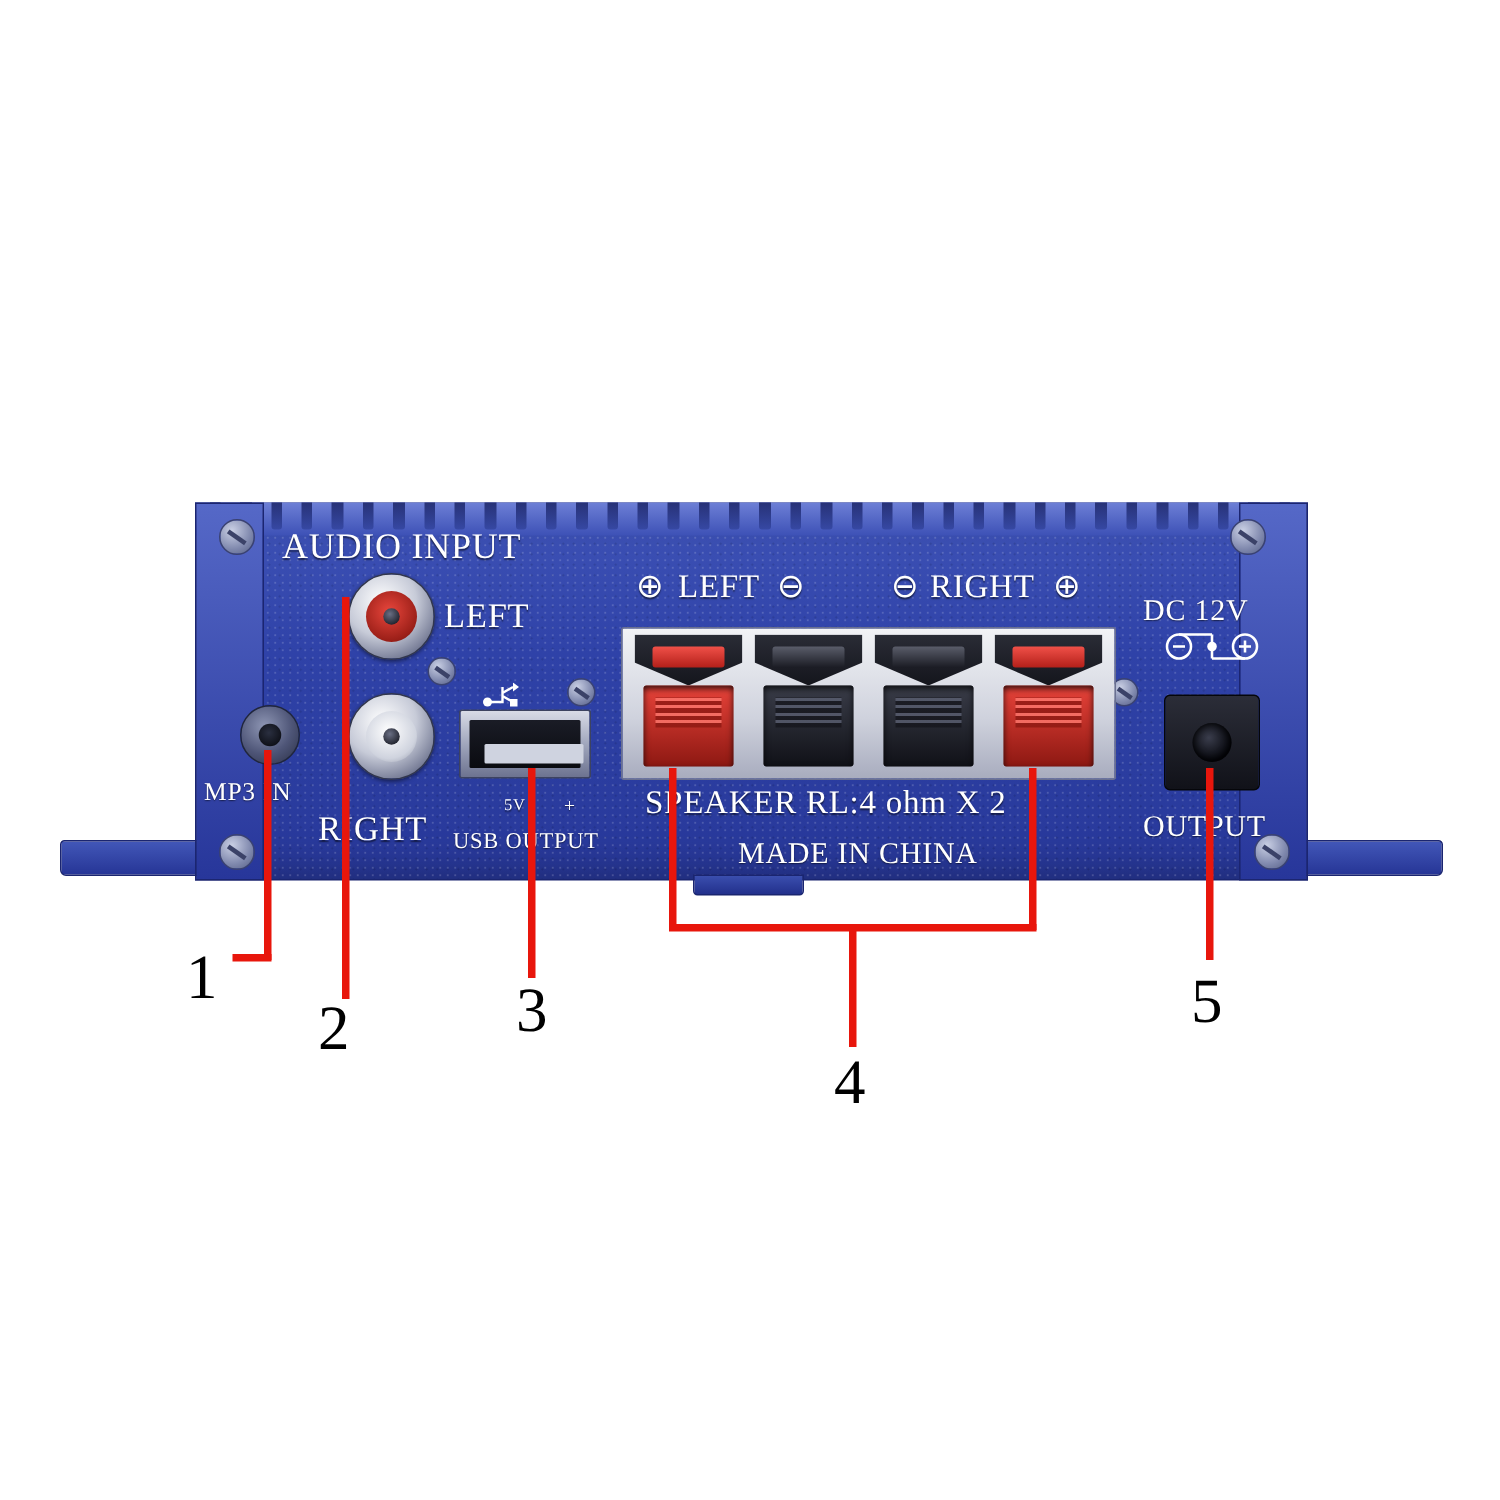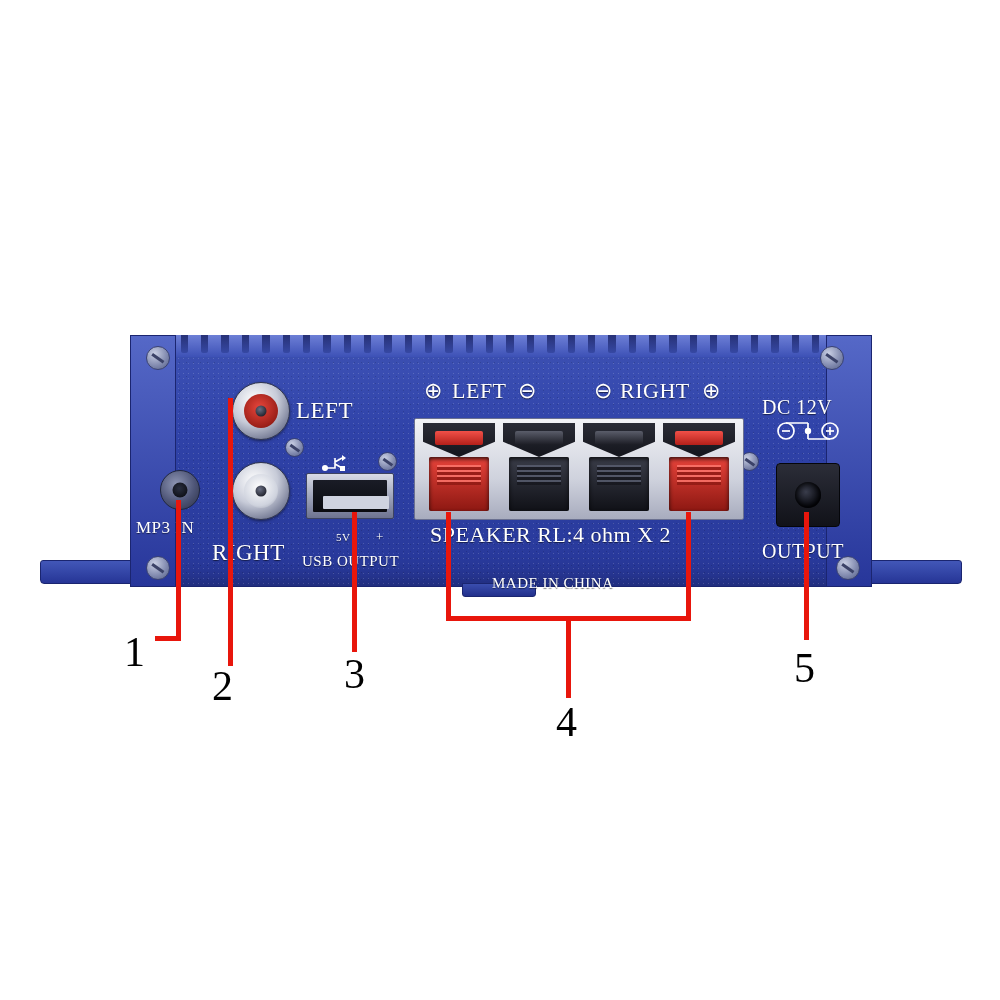--- a/index.html
+++ b/index.html
@@ -215,20 +215,21 @@
   <div class="screw" style="left:146px;top:346px;"></div>
   <div class="screw" style="left:146px;top:556px;"></div>
   <div class="screw" style="left:820px;top:346px;"></div>
   <div class="screw" style="left:836px;top:556px;"></div>
   <div class="screw sm" style="left:285px;top:438px;"></div>
   <div class="screw sm" style="left:378px;top:452px;"></div>
   <div class="screw sm" style="left:740px;top:452px;"></div>
 
   <div class="bottomtab"></div>
 
+  <div class="lbl" style="left:188px;top:352px;font-size:24px;">AUDIO  INPUT</div>
   <div class="lbl" style="left:296px;top:398px;font-size:23px;">LEFT</div>
   <div class="lbl" style="left:212px;top:540px;font-size:23px;">RIGHT</div>
   <div class="lbl" style="left:136px;top:518px;font-size:17px;">MP3 IN</div>
 
   <div class="lbl" style="left:302px;top:553px;font-size:15px;">USB OUTPUT</div>
   <div class="lbl" style="left:336px;top:531px;font-size:11px;">5V</div>
   <div class="lbl" style="left:376px;top:529px;font-size:13px;">+</div>
 
   <svg style="position:absolute;left:322px;top:455px;width:26px;height:18px;" viewBox="0 0 26 18">
     <circle cx="3" cy="13" r="3" fill="#fff"></circle>
@@ -239,21 +240,21 @@
 
   <div class="lbl" style="left:424px;top:378px;font-size:22px;">⊕</div>
   <div class="lbl" style="left:452px;top:378px;font-size:22px;">LEFT</div>
   <div class="lbl" style="left:518px;top:378px;font-size:22px;">⊖</div>
 
   <div class="lbl" style="left:594px;top:378px;font-size:22px;">⊖</div>
   <div class="lbl" style="left:620px;top:378px;font-size:22px;">RIGHT</div>
   <div class="lbl" style="left:702px;top:378px;font-size:22px;">⊕</div>
 
   <div class="lbl" style="left:430px;top:522px;font-size:22px;">SPEAKER RL:4 ohm X 2</div>
-  <div class="lbl" style="left:492px;top:558px;font-size:15px;margin-top:17px;">MADE IN CHINA</div>
+  <div class="lbl" style="left:492px;top:558px;font-size:20px;">MADE IN CHINA</div>
 
   <div class="lbl" style="left:762px;top:396px;font-size:20px;">DC  12V</div>
   <div class="lbl" style="left:762px;top:540px;font-size:20px;">OUTPUT</div>
 
   <svg style="position:absolute;left:776px;top:418px;width:64px;height:26px;" viewBox="0 0 64 26">
     <circle cx="10" cy="13" r="8" stroke="#fff" stroke-width="1.7" fill="none"></circle>
     <line x1="6" y1="13" x2="14" y2="13" stroke="#fff" stroke-width="1.7"></line>
     <circle cx="32" cy="13" r="3.2" fill="#fff"></circle>
     <path d="M10 5 L32 5 M32 5 L32 10 M32 16 L32 21 M32 21 L54 21" stroke="#fff" stroke-width="1.7" fill="none"></path>
     <circle cx="54" cy="13" r="8" stroke="#fff" stroke-width="1.7" fill="none"></circle>

